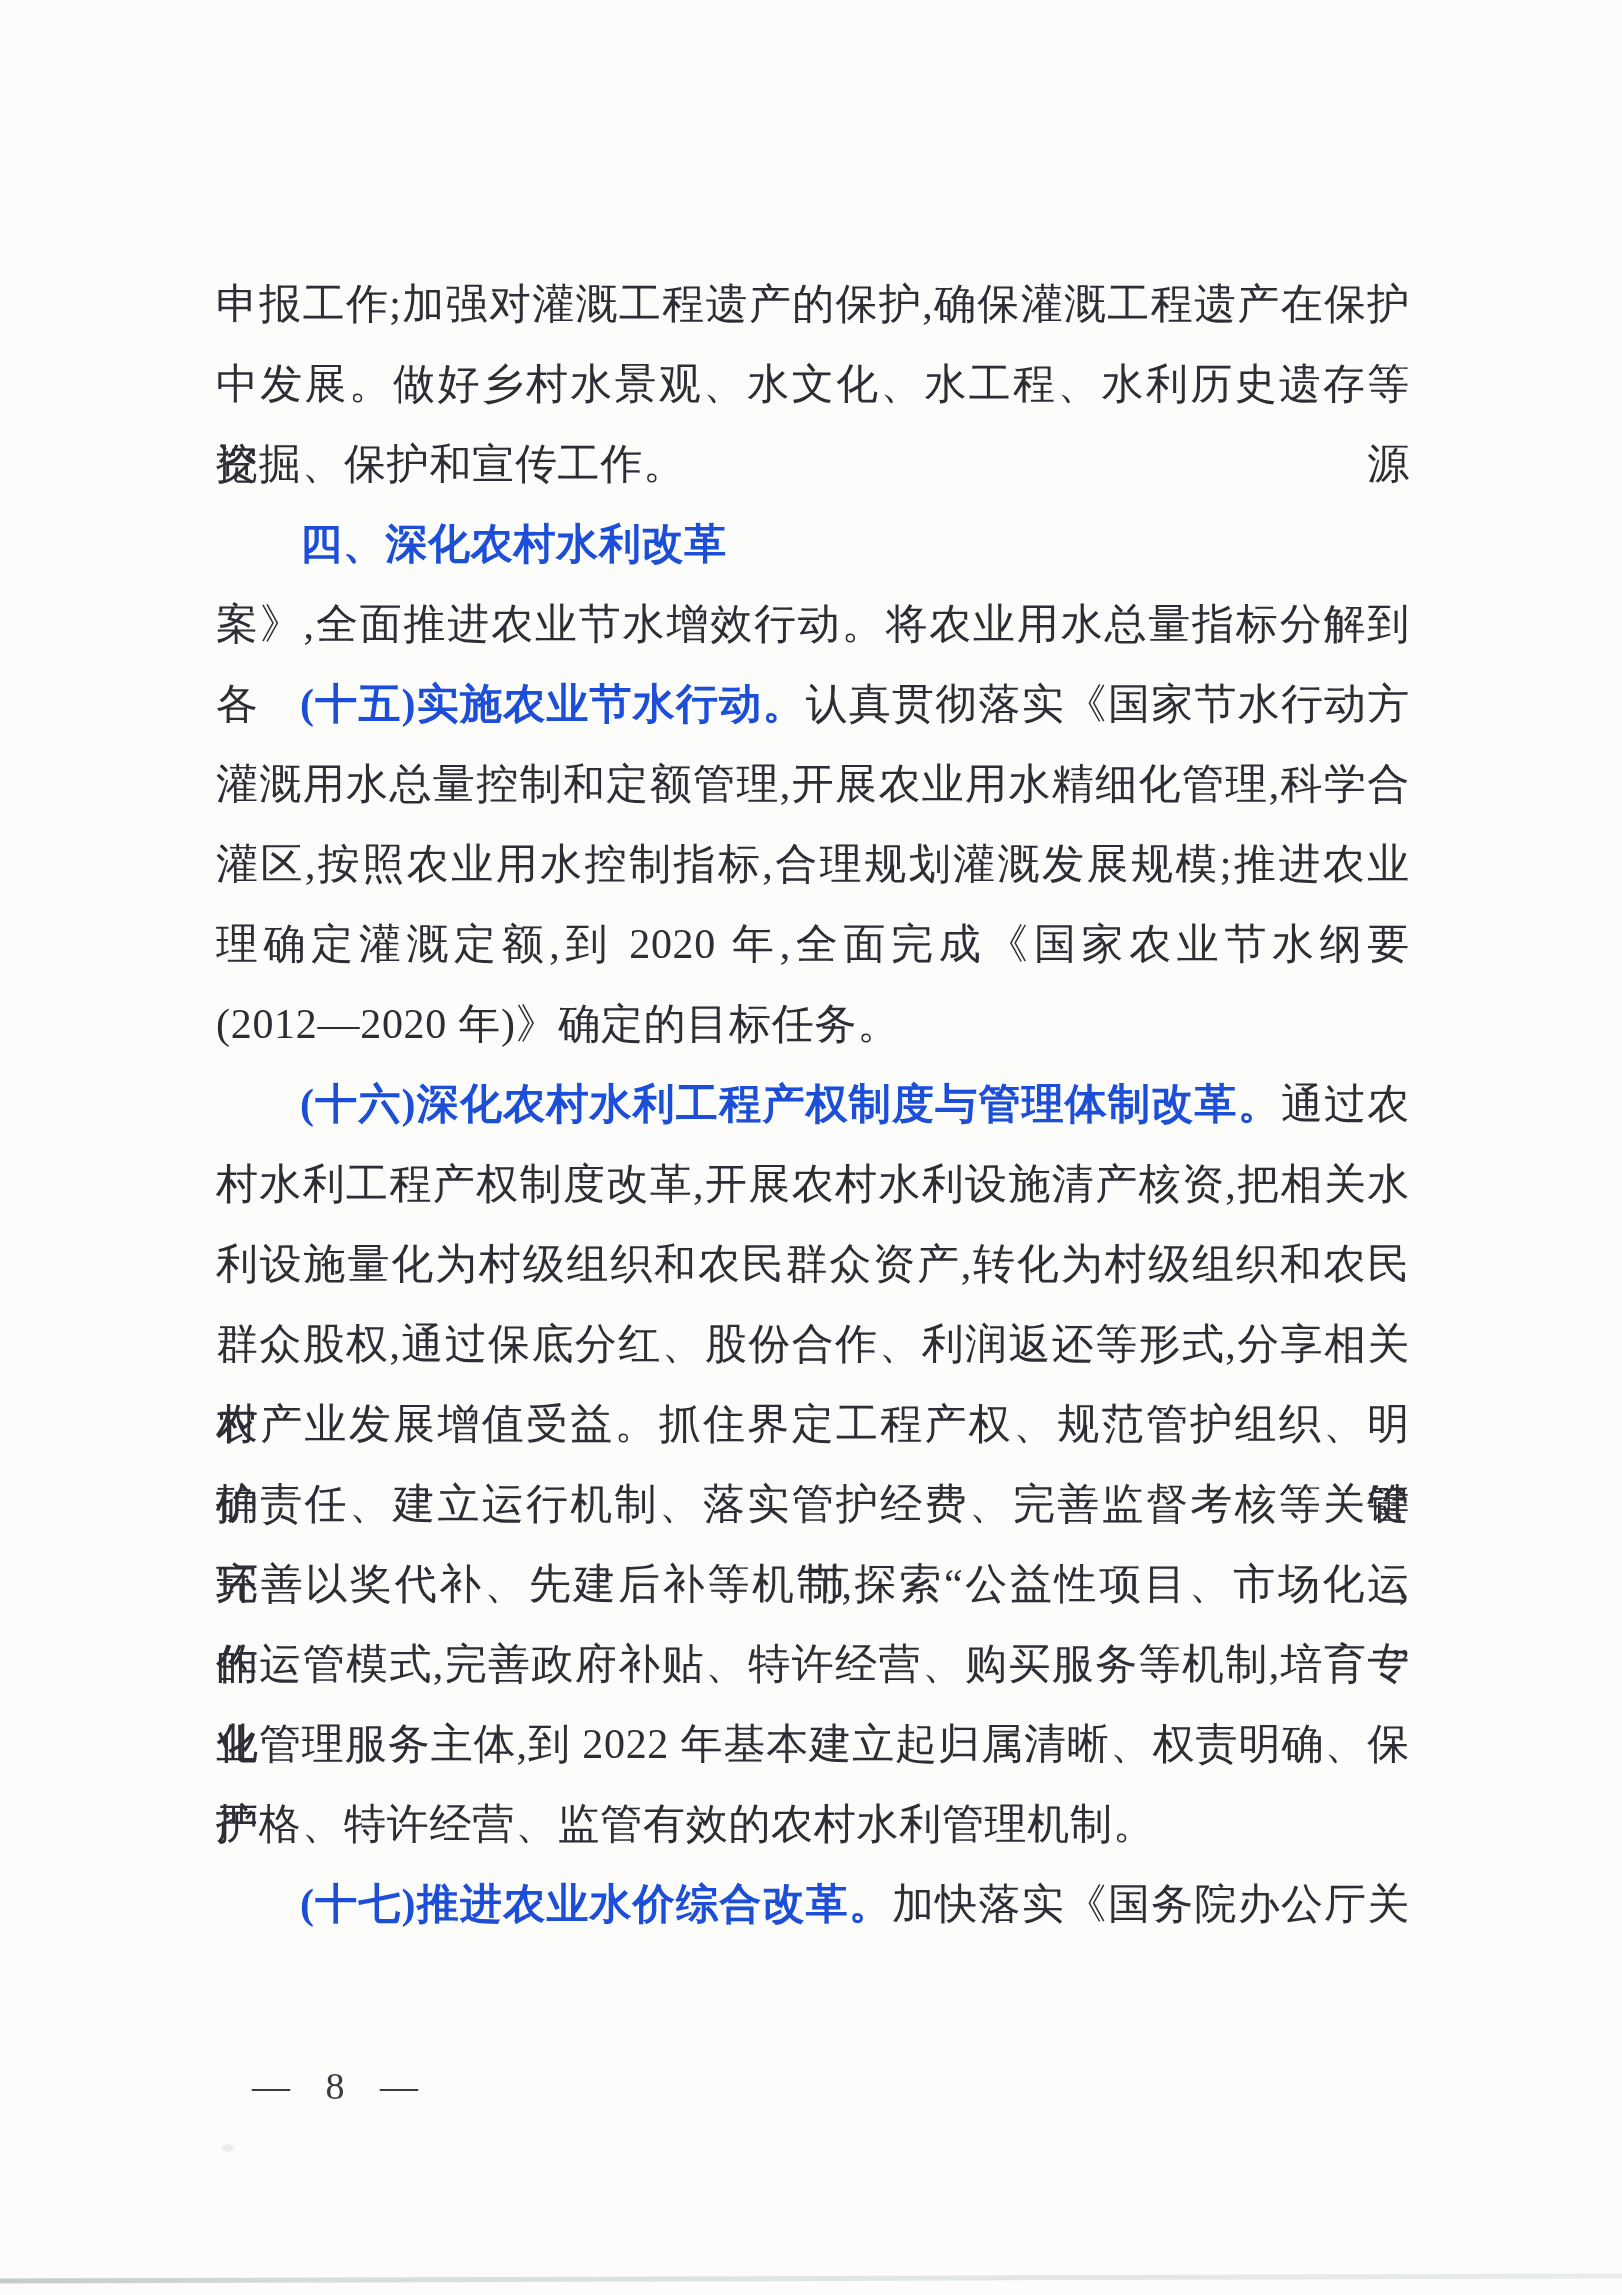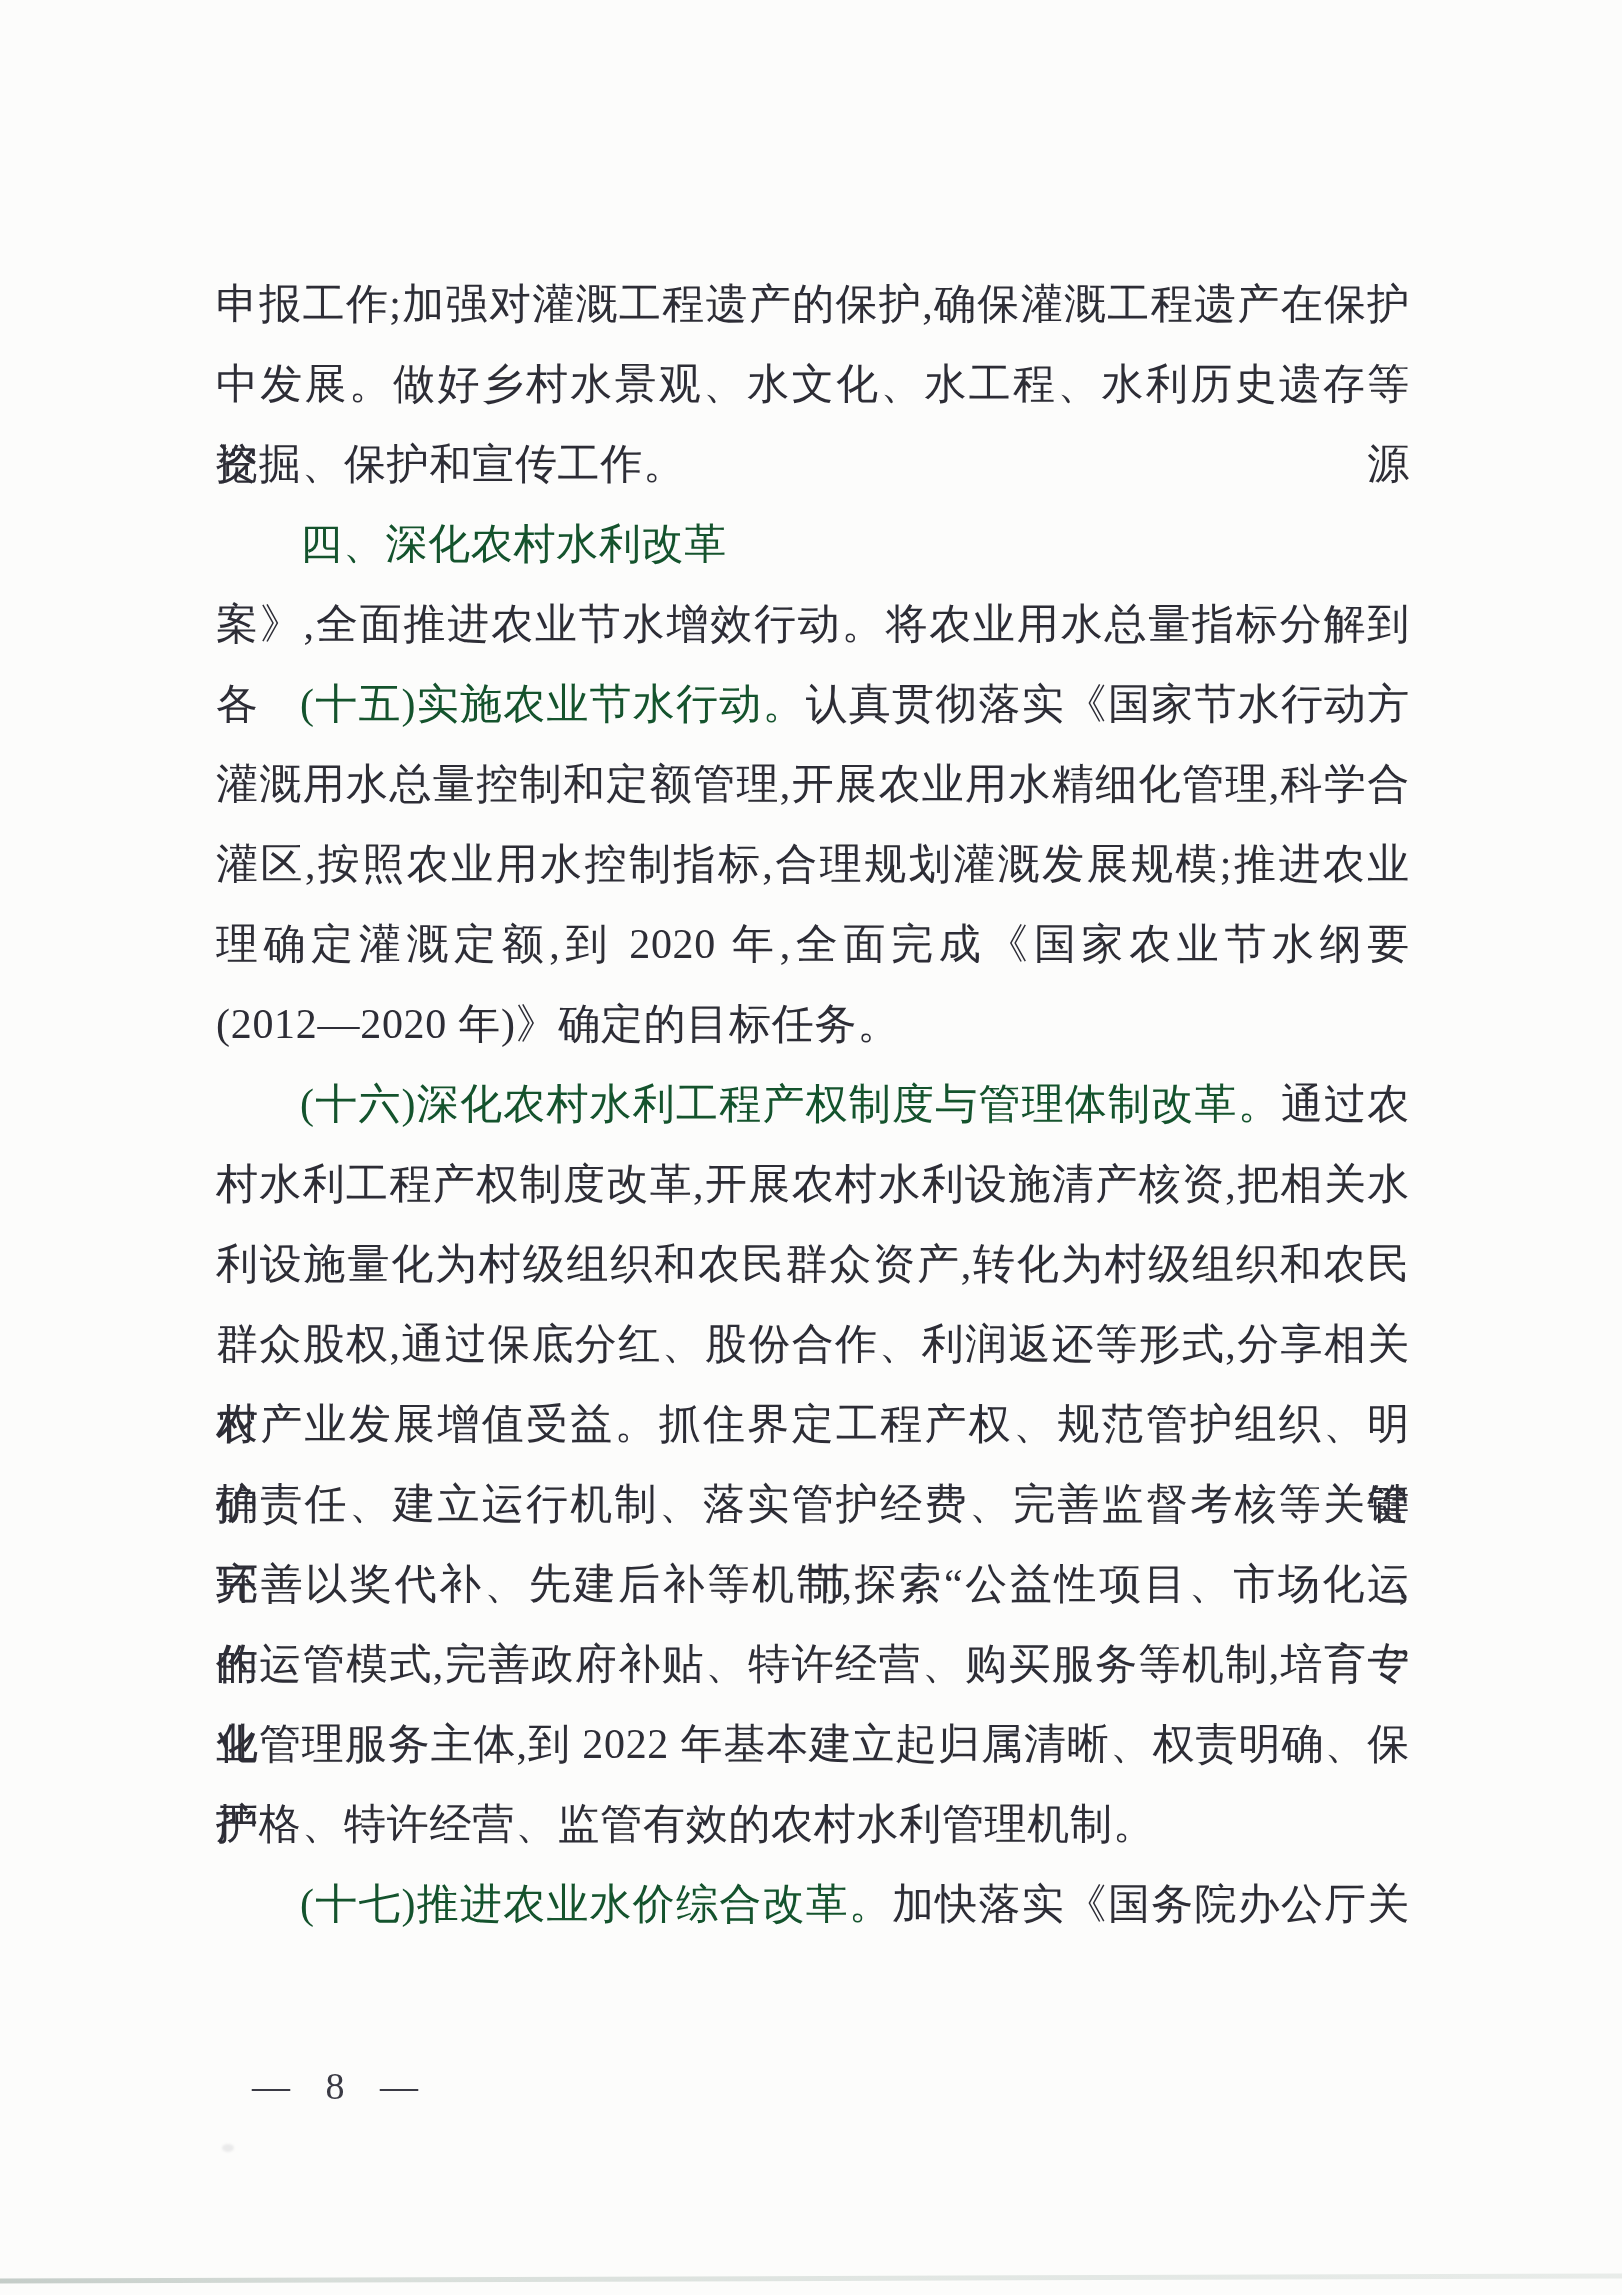--- a/index.html
+++ b/index.html
@@ -32,22 +32,22 @@
     letter-spacing: 0.7px;
   }
   .line.j {
     text-align: justify;
     text-align-last: justify;
   }
   .line.indent {
     padding-left: 84px;
   }
   .b {
-    font-weight: 400;
-    color: #14532d;
+    font-weight: 700;
+    color: #1d4ed8;
   }
   .footer {
     position: absolute;
     left: 252px;
     top: 2060px;
     height: 52px;
     line-height: 52px;
     font-size: 38px;
     letter-spacing: 13px;
     color: #3a3a44;

